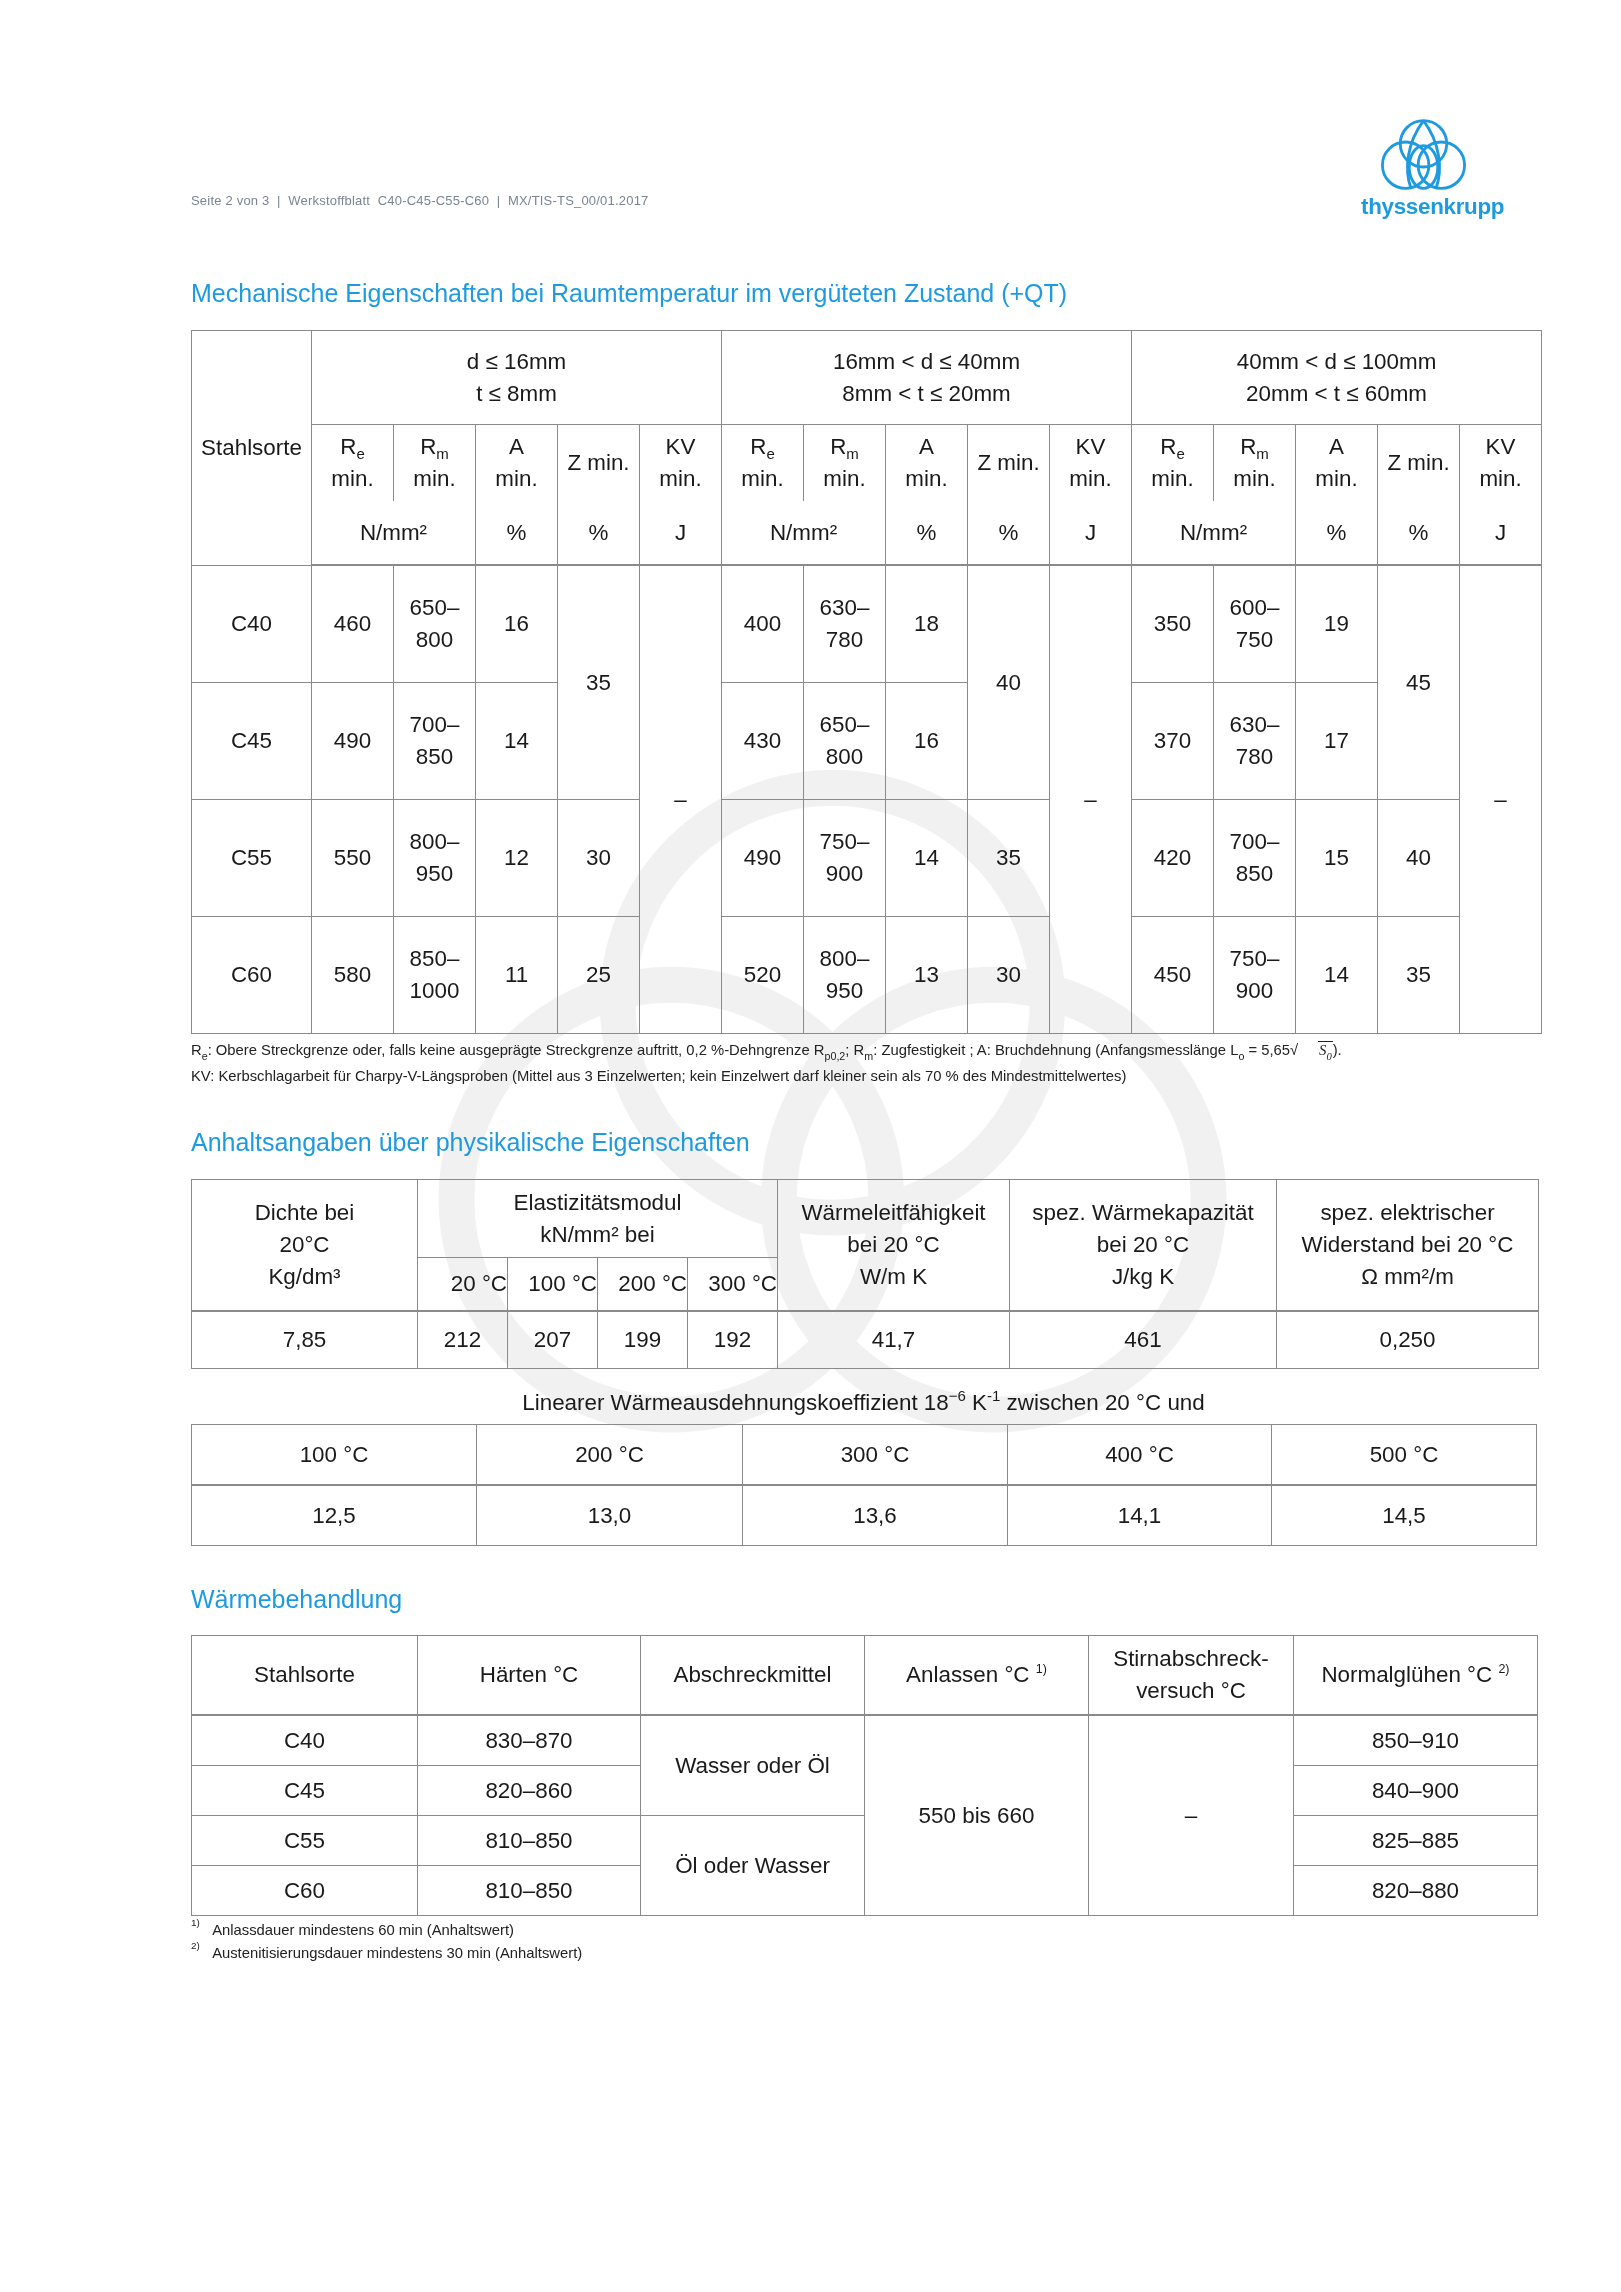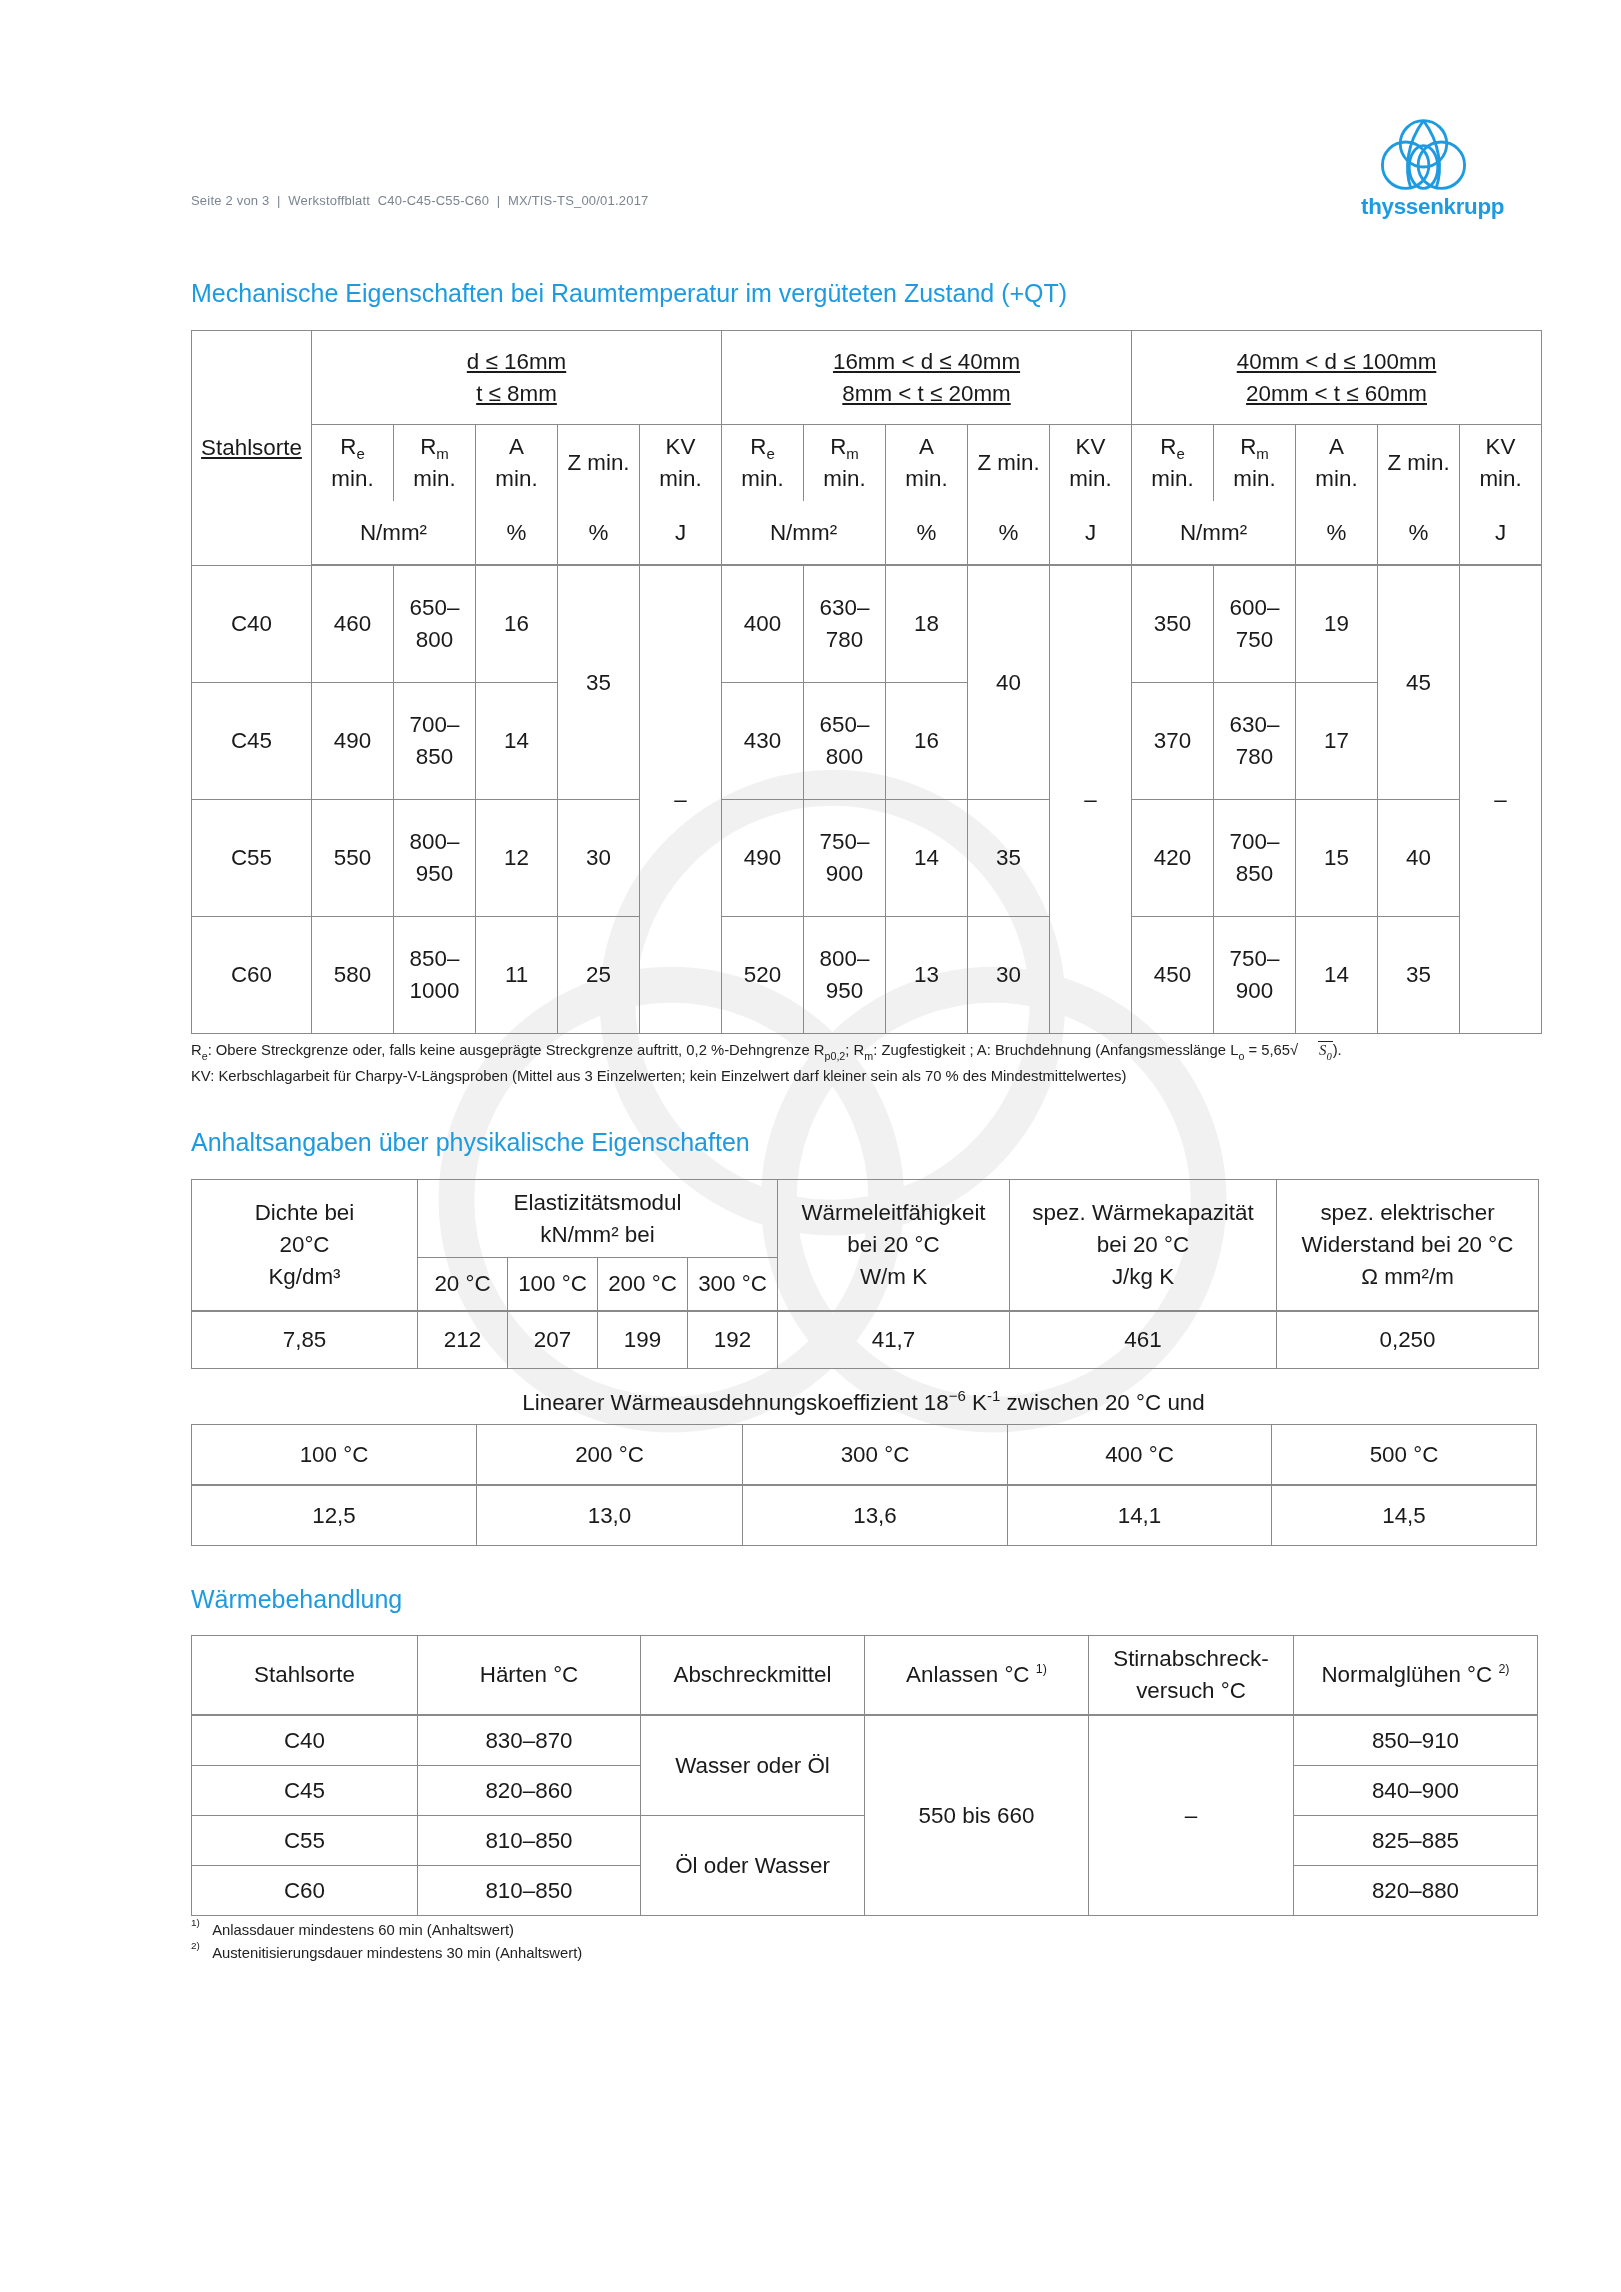--- a/index.html
+++ b/index.html
@@ -22,33 +22,33 @@
   .watermark {
     position: absolute; left: 340px; top: 734px; width: 985px; height: 806px;
     opacity: 0.05; pointer-events: none;
   }
   table { border-collapse: collapse; position: absolute; table-layout: fixed; background: transparent; }
   td, th {
     border: 1.3px solid #8a8a8a; text-align: center; vertical-align: middle;
     font-weight: normal; font-size: 22.4px; line-height: 32px; padding: 0; color: #1a1a1a;
   }
   .t1 { left: 191px; top: 330px; width: 1345px; }
-  .t1 .hrange td { height: 93px; text-decoration: underline; }
+  .t1 .hrange td { height: 93px; }
   .t1 .hlabel td { height: 75px; }
   .t1 .hunit td { height: 63px; }
   .t1 .brow td { height: 116px; }
   .t1 .thick-bottom td { border-bottom: 2.2px solid #8a8a8a; }
   .noborder-bottom { border-bottom-color: transparent !important; }
   .noborder-top { border-top-color: transparent !important; }
   .sub { font-size: 15px; vertical-align: -4.5px; line-height: 0; }
   .sup { font-size: 12.5px; vertical-align: 9px; line-height: 0; }
   .footnote { left: 191px; font-size: 14.8px; color: #222; white-space: nowrap; }
   .t2 { left: 191px; top: 1179px; width: 1345px; }
   .t2 .r1 td { height: 77px; }
-  .t2 .r2 td { height: 52px; }
+  .t2 .r2 td { height: 52px; text-align: right; }
   .t2 .r3 td { height: 56px; }
   .t3 { left: 191px; top: 1424px; width: 1345px; }
   .t3 td { height: 59px; }
   .t4 { left: 191px; top: 1635px; width: 1345px; }
   .t4 .hr td { height: 78px; }
   .t4 .br td { height: 49px; }
   .caption { left: 191px; width: 1345px; top: 1390px; text-align: center; font-size: 22.4px; }
   .sqrt { display: inline-block; border-top: 1.3px solid #222; font-style: italic; font-family: "Liberation Serif", serif; padding: 0 0.9px; line-height: 16px; margin-left: 20px; }
 </style>
 </head>

